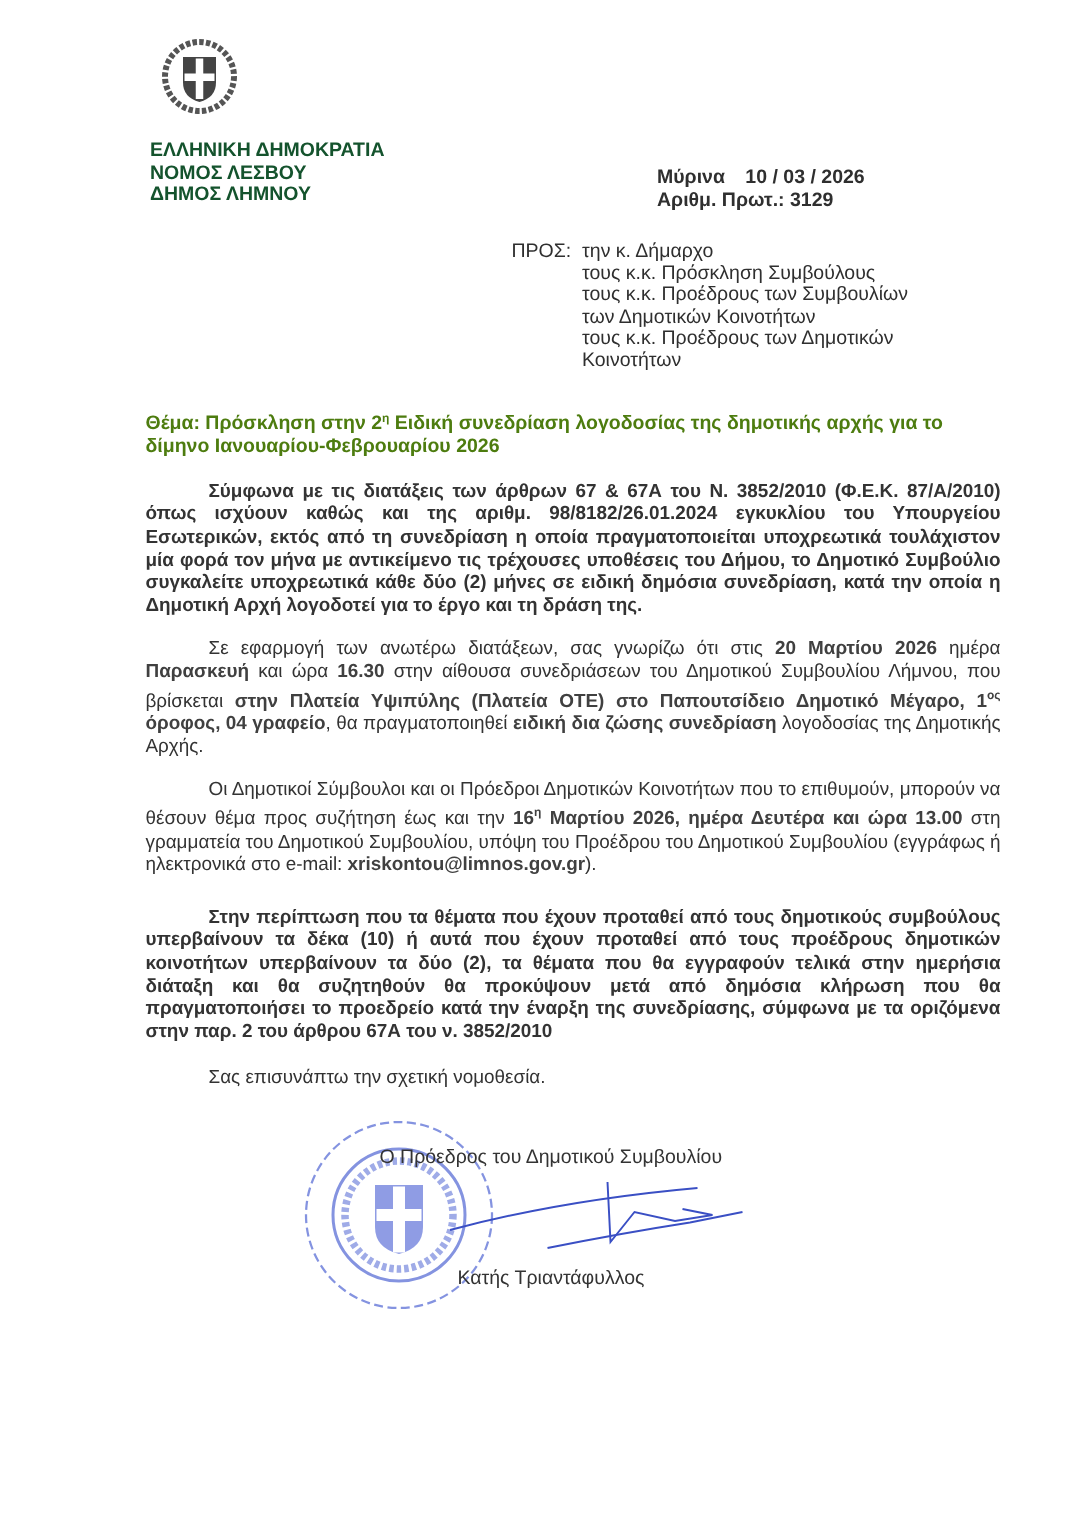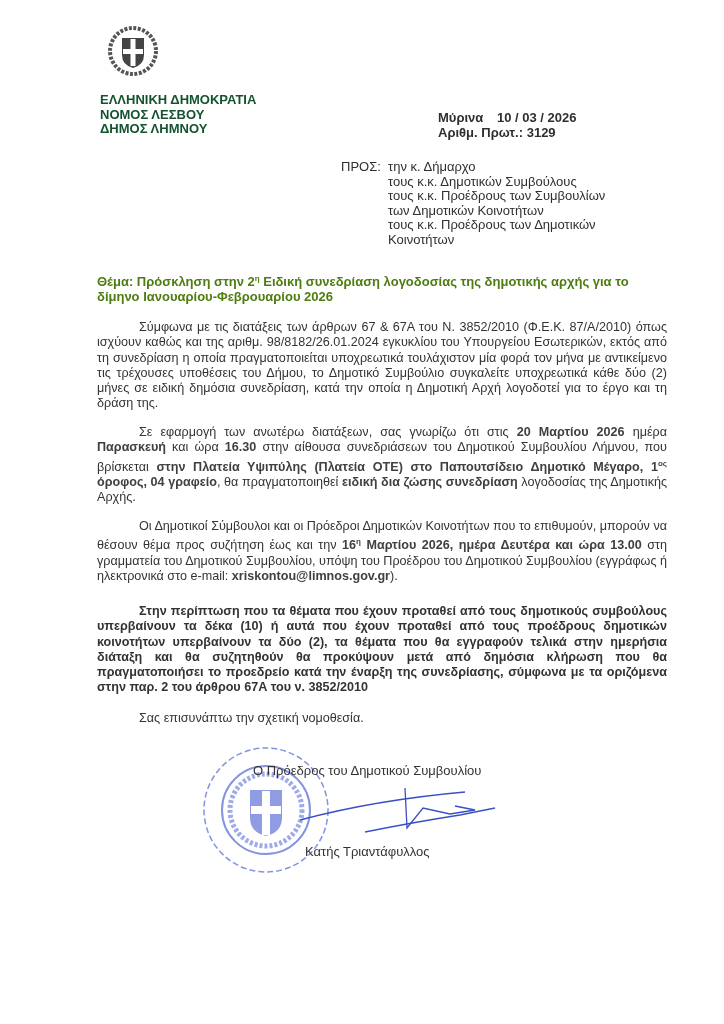--- a/index.html
+++ b/index.html
@@ -15,21 +15,21 @@
   .recipients { left: 341px; top: 160px; font-weight: normal; font-size: 13px; line-height: 14.6px; color: #2f2f2f; }
   .recipients .indent { padding-left: 47px; }
   .subject { left: 97px; top: 271px; width: 570px; font-weight: bold; font-size: 13px; line-height: 15px; color: #4d7c0f; }
   .subject sup { font-size: 8px; vertical-align: 5px; }
   .para {
     left: 97px; width: 570px; font-size: 12.6px; line-height: 15.3px; text-align: justify;
     text-indent: 42px; color: #333;
   }
   .para b { color: #404040; }
   .para sup { font-size: 8px; vertical-align: 5px; }
-  .p1 { top: 320px; }
+  .p1 { top: 320px; font-weight: bold; }
   .p2 { top: 425px; }
   .p3 { top: 519px; }
   .p4 { top: 604px; font-weight: bold; }
   .p5 { top: 711px; }
   .sig-title { left: 253px; top: 763px; font-size: 13px; color: #333; }
   .sig-name { left: 305px; top: 844px; font-size: 13px; color: #333; text-align: center; }
   .stamp { left: 196px; top: 740px; width: 140px; height: 140px; opacity: 0.75; }
   .signature { left: 295px; top: 780px; width: 230px; height: 60px; }
 </style>
 </head>
@@ -59,21 +59,21 @@
     <span>Αριθμ. Πρωτ.:</span>
     <span>3129</span>
   </div>
 </div>
 
 <div class="abs recipients">
   <div>
     <span>ΠΡΟΣ:</span>&nbsp;
     <span>την κ. Δήμαρχο</span>
   </div>
-  <div class="indent">τους κ.κ. Δημοτικών Συμβούλους</div>
+  <div class="indent">τους κ.κ. Πρόσκληση Συμβούλους</div>
   <div class="indent">τους κ.κ. Προέδρους  των  Συμβουλίων</div>
   <div class="indent">των Δημοτικών  Κοινοτήτων</div>
   <div class="indent">τους κ.κ. Προέδρους  των  Δημοτικών</div>
   <div class="indent">Κοινοτήτων</div>
 </div>
 
 <div class="abs subject"><span>Θέμα: Πρόσκληση στην 2</span><sup>η</sup><span> Ειδική συνεδρίαση λογοδοσίας της δημοτικής αρχής για το δίμηνο Ιανουαρίου-Φεβρουαρίου 2026</span></div>
 
 <div class="abs para p1">Σύμφωνα με τις διατάξεις των άρθρων 67 &amp; 67Α του Ν. 3852/2010 (Φ.Ε.Κ. 87/Α/2010) όπως ισχύουν καθώς και της αριθμ. 98/8182/26.01.2024 εγκυκλίου του Υπουργείου Εσωτερικών, εκτός από τη συνεδρίαση η οποία πραγματοποιείται υποχρεωτικά τουλάχιστον μία φορά τον μήνα με αντικείμενο τις τρέχουσες υποθέσεις του Δήμου, το Δημοτικό Συμβούλιο συγκαλείτε υποχρεωτικά κάθε δύο (2) μήνες σε ειδική δημόσια συνεδρίαση, κατά την οποία η Δημοτική Αρχή λογοδοτεί για το έργο και τη δράση της.</div>
 

